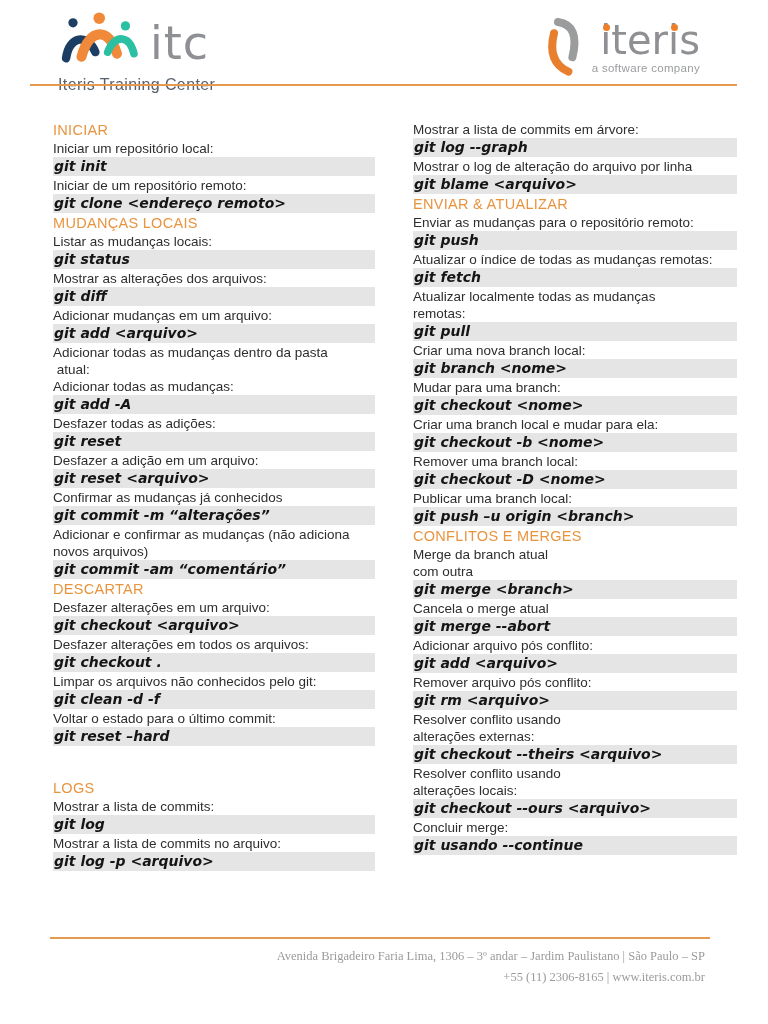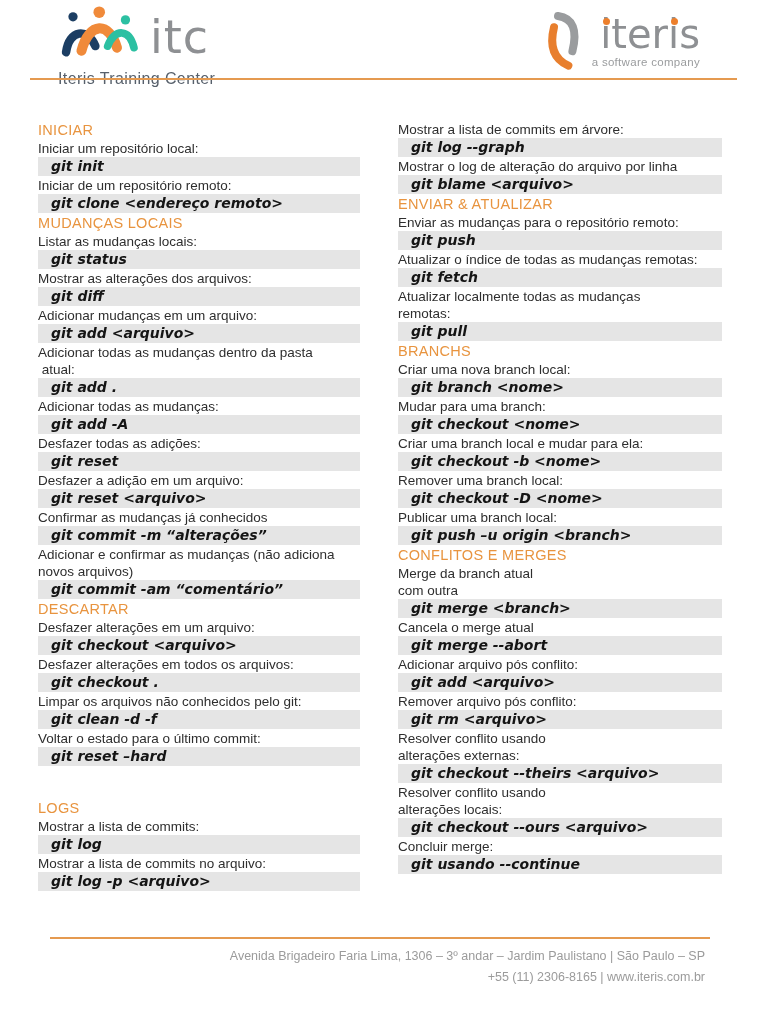--- a/index.html
+++ b/index.html
@@ -4,21 +4,21 @@
 <style>
   * { margin:0; padding:0; box-sizing:border-box; }
   html,body { background:#888; }
   .page {
     position:relative; width:768px; height:1024px; margin:0 auto;
     background:#ffffff; overflow:hidden;
     font-family:"Liberation Sans", sans-serif; color:#2e2e2e;
   }
 
   
-  .header { position:absolute; left:0; top:0; width:752px; height:82px; }
+  .header { position:absolute; left:0; top:6px; width:752px; height:82px; }
   .itc-logo { position:absolute; left:58px; top:6px; }
   .itc-row { display:flex; align-items:flex-end; gap:8px; }
   .itc-mark { width:84px; height:54px; }
   .itc-name {
     font-family:"DejaVu Sans", sans-serif; font-size:46px; line-height:46px;
     color:#8e9093; font-weight:500; letter-spacing:1px;
   }
   .itc-tagline { margin-top:10px; font-size:16px; color:#57606b; letter-spacing:0.4px; }
 
   .iteris-logo { position:absolute; right:52px; top:8px; display:flex; align-items:flex-start; gap:6px; }
@@ -29,49 +29,49 @@
     font-size:40px; line-height:40px; color:#8e9093; font-weight:500;
   }
   .i-dot { position:absolute; width:7px; height:7px; border-radius:50%; background:#ed7f2b; top:4px; }
   .i-dot-1 { left:3px; }
   .i-dot-2 { left:71px; }
   .iteris-tagline { margin-top:2px; font-size:11.5px; color:#9a9c9e; letter-spacing:0.3px; }
 
   .header-rule { position:absolute; left:30px; top:78px; width:707px; height:2px; background:#e59a50; }
 
   
-  .columns { position:absolute; left:38px; top:121px; display:flex; gap:38px; }
+  .columns { position:absolute; left:53px; top:121px; display:flex; gap:38px; }
   .col { display:block; }
   .col-left  { width:322px; }
   .col-right { width:324px; }
 
   section { }
   .col section:first-child { margin-top:0; }
   .col-left section:last-child { margin-top:33px; }
 
   .sec-title {
     font-size:14.5px; line-height:18px; font-weight:400;
     color:#e8943f; letter-spacing:0.3px; margin-bottom:1px;
   }
   .desc {
     font-size:13.5px; line-height:17px; color:#2e2e2e;
     white-space:pre-line;
   }
   .cmd {
     background:#e5e5e5; color:#151515;
     font-family:"DejaVu Sans", sans-serif; font-style:italic; font-weight:bold;
-    font-size:14px; line-height:17px; padding:1px 4px 1px 13px;
+    font-size:14px; line-height:17px; padding:1px 4px 1px 1px;
     margin-bottom:1px;
   }
 
   
   .footer-rule { position:absolute; left:50px; top:937px; width:660px; height:2px; background:#e59a50; }
   .footer-text {
     position:absolute; right:63px; top:946px; text-align:right;
-    font-size:12.5px; line-height:21px; color:#9b9b9b;
+    font-size:12.5px; line-height:21px; color:#9b9b9b;font-family:Liberation Serif, serif;
   }
 </style>
 </head>
 <body>
 
 <div class="page">
 
   <div class="header">
 
     <div class="itc-logo">
@@ -119,21 +119,20 @@
         <section>
           <h2 class="sec-title">MUDANÇAS LOCAIS</h2>
           <p class="desc">Listar as mudanças locais:</p>
           <div class="cmd">git status</div>
           <p class="desc">Mostrar as alterações dos arquivos:</p>
           <div class="cmd">git diff</div>
           <p class="desc">Adicionar mudanças em um arquivo:</p>
           <div class="cmd">git add &lt;arquivo&gt;</div>
           <p class="desc">Adicionar todas as mudanças dentro da pasta
 &nbsp;atual:</p>
-          <div class="cmd">git add .</div>
           <p class="desc">Adicionar todas as mudanças:</p>
           <div class="cmd">git add -A</div>
           <p class="desc">Desfazer todas as adições:</p>
           <div class="cmd">git reset</div>
           <p class="desc">Desfazer a adição em um arquivo:</p>
           <div class="cmd">git reset &lt;arquivo&gt;</div>
           <p class="desc">Confirmar as mudanças já conhecidos</p>
           <div class="cmd">git commit -m “alterações”</div>
           <p class="desc">Adicionar e confirmar as mudanças (não adiciona
 novos arquivos)</p>
@@ -169,21 +168,20 @@
           <h2 class="sec-title">ENVIAR &amp; ATUALIZAR</h2>
           <p class="desc">Enviar as mudanças para o repositório remoto:</p>
           <div class="cmd">git push</div>
           <p class="desc">Atualizar o índice de todas as mudanças remotas:</p>
           <div class="cmd">git fetch</div>
           <p class="desc">Atualizar localmente todas as mudanças
 remotas:</p>
           <div class="cmd">git pull</div>
         </section>
         <section>
-          <h2 class="sec-title">BRANCHS</h2>
           <p class="desc">Criar uma nova branch local:</p>
           <div class="cmd">git branch &lt;nome&gt;</div>
           <p class="desc">Mudar para uma branch:</p>
           <div class="cmd">git checkout &lt;nome&gt;</div>
           <p class="desc">Criar uma branch local e mudar para ela:</p>
           <div class="cmd">git checkout -b &lt;nome&gt;</div>
           <p class="desc">Remover uma branch local:</p>
           <div class="cmd">git checkout -D &lt;nome&gt;</div>
           <p class="desc">Publicar uma branch local:</p>
           <div class="cmd">git push –u origin &lt;branch&gt;</div>

